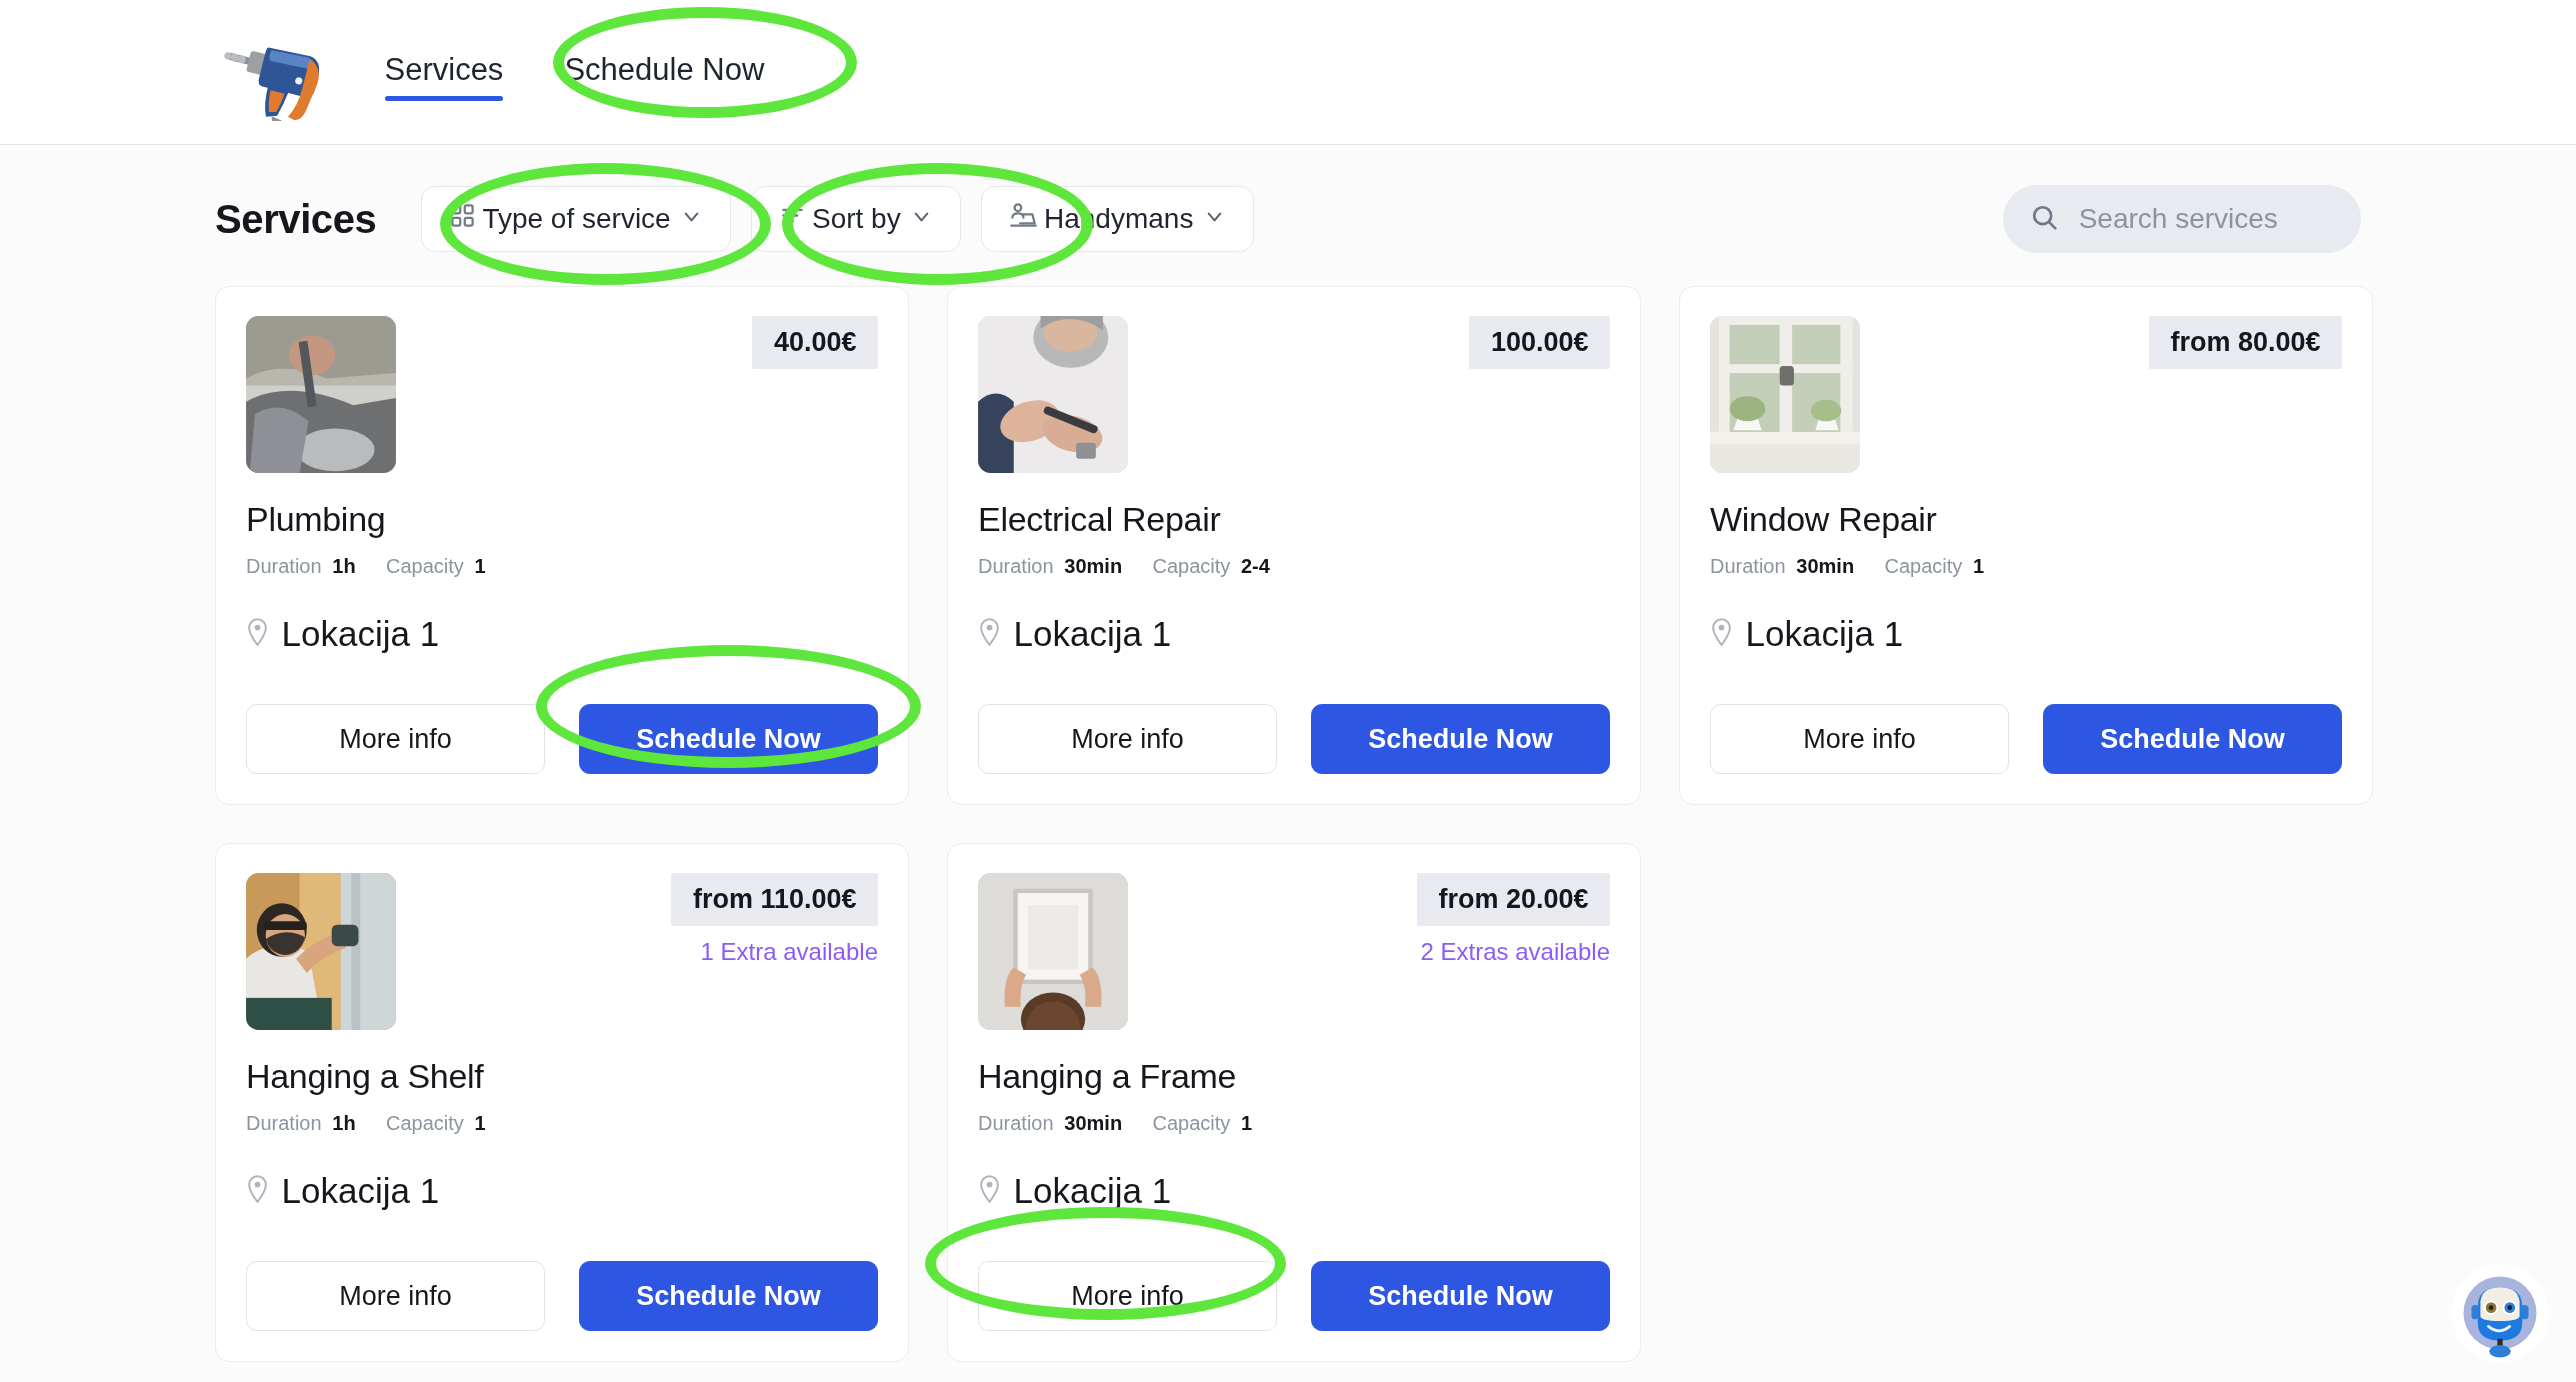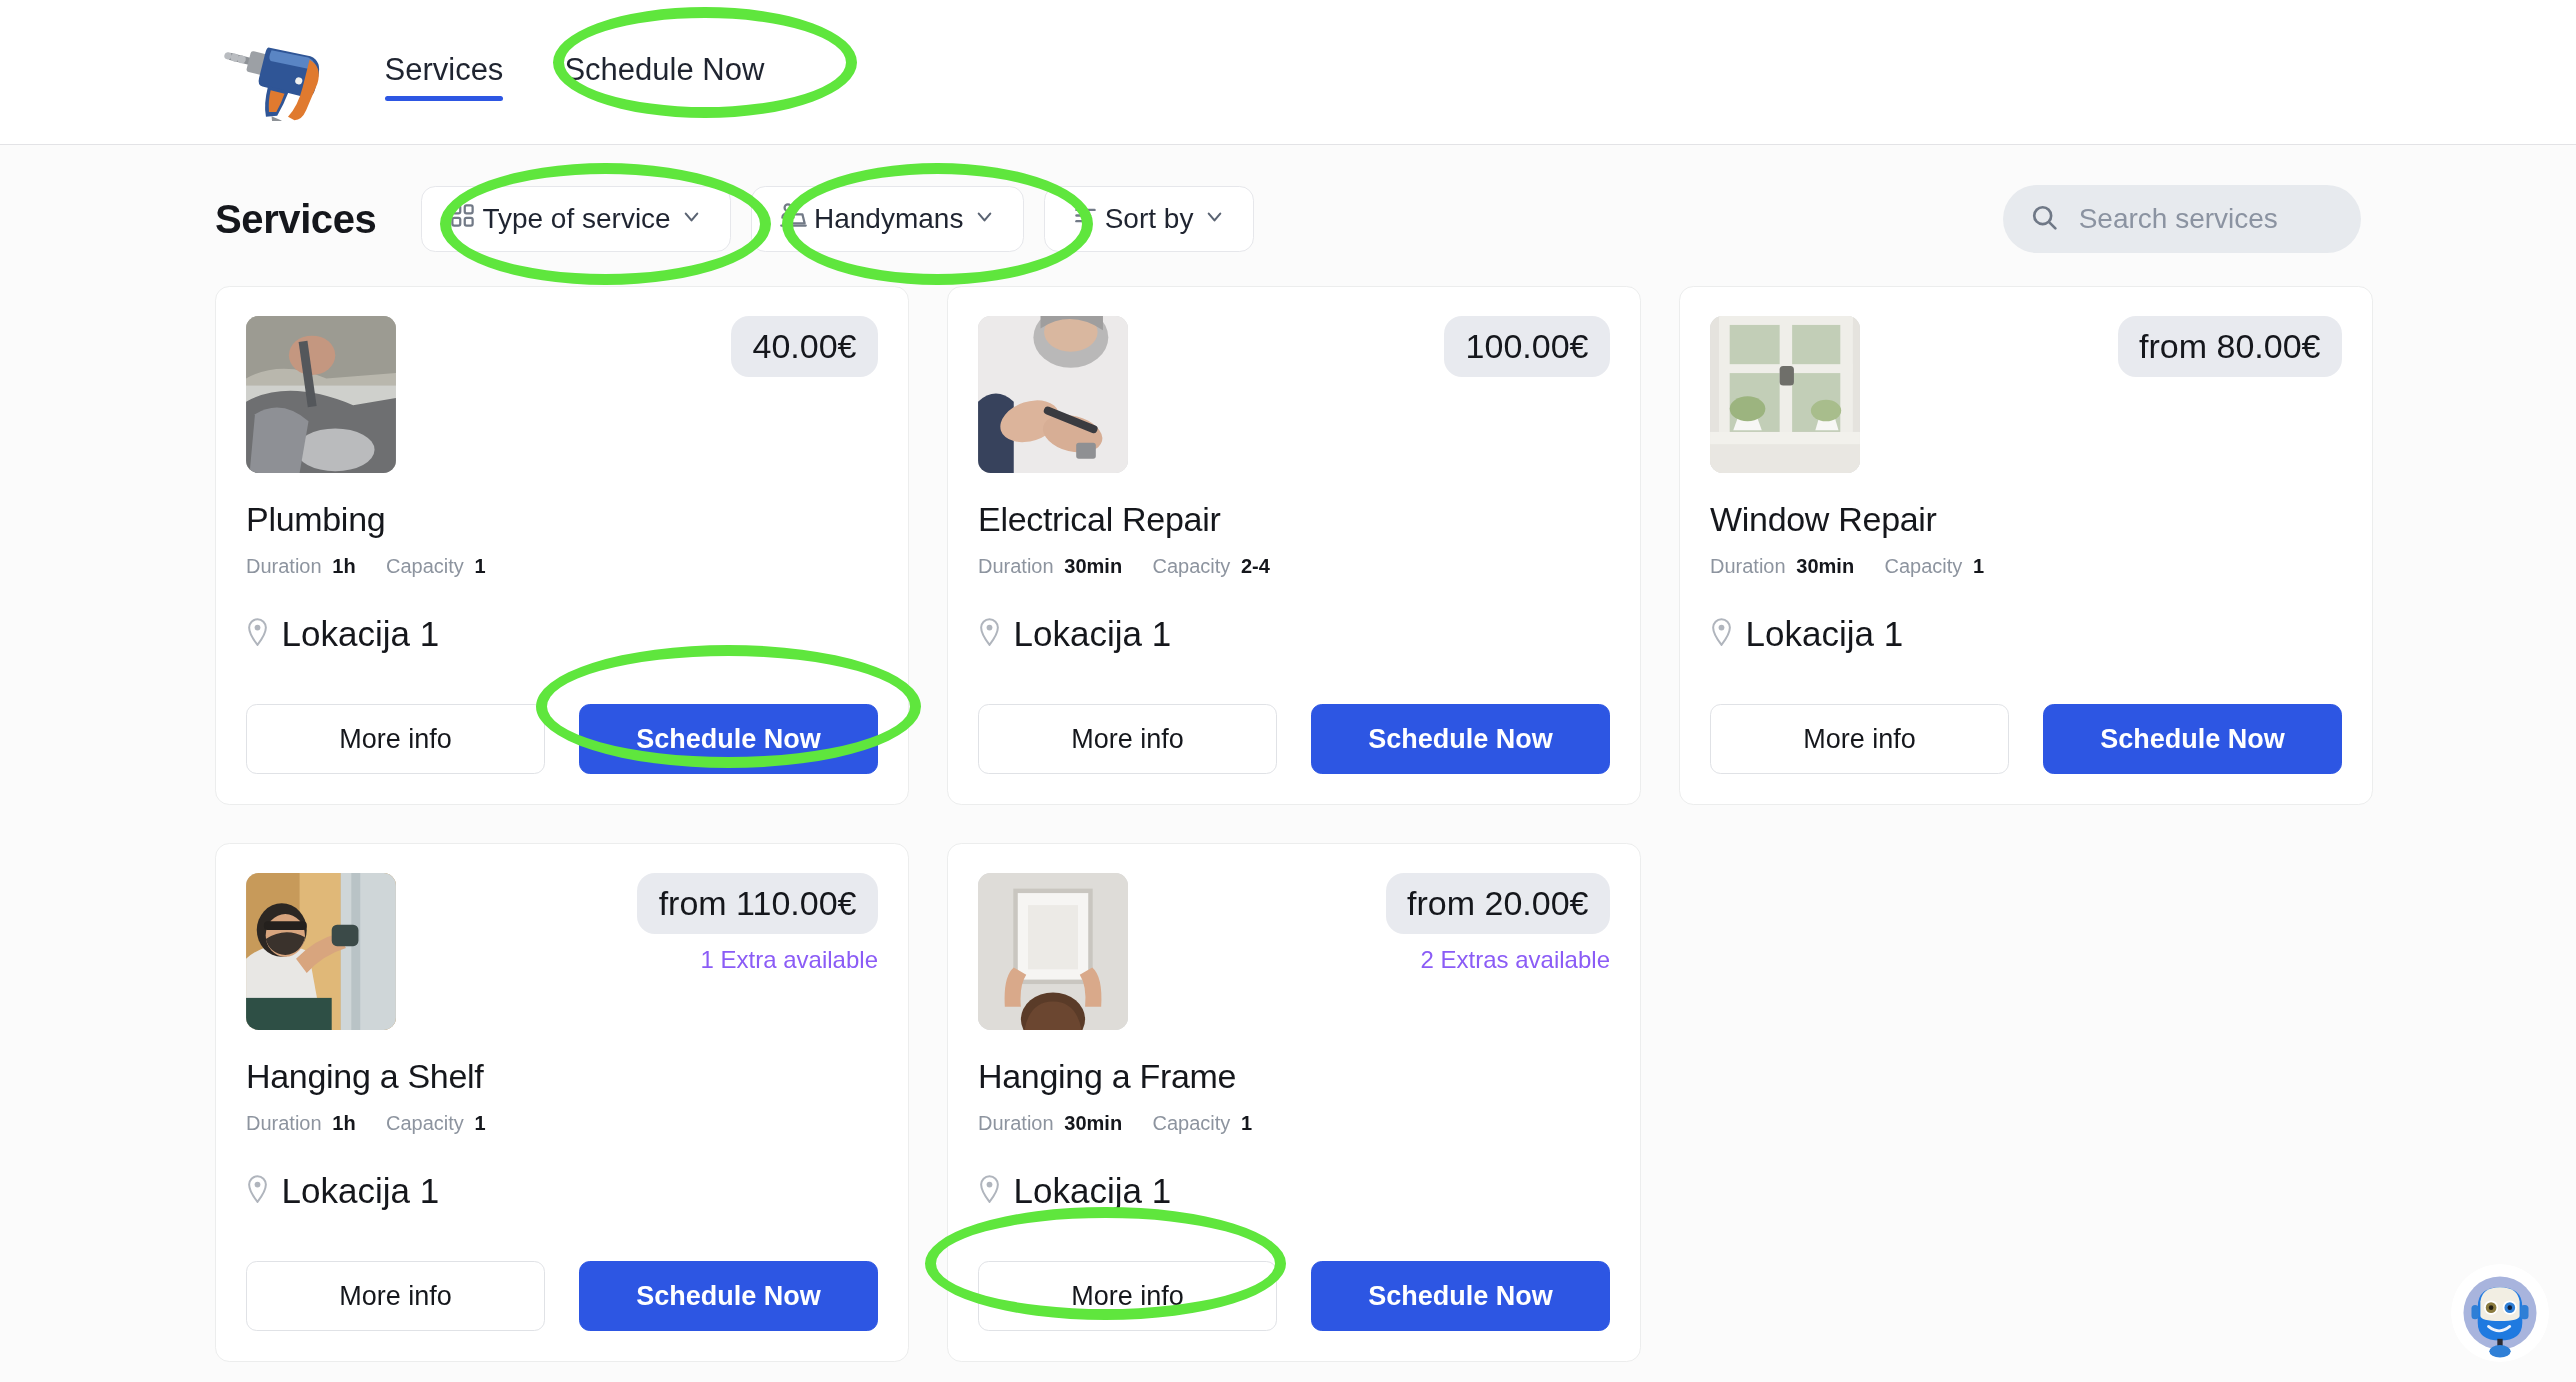--- a/index.html
+++ b/index.html
@@ -175,24 +175,24 @@
 
   .price-col {
     display: flex;
     flex-direction: column;
     align-items: flex-end;
     gap: 12.5px;
   }
 
   .price-badge {
     background: #e8eaef;
-    border-radius: 18px;
+    border-radius: 2px;
     padding: 10.7px 21.5px;
-    font-size: 34px;
-    font-weight: normal;
+    font-size: 27px;
+    font-weight: bold;
     color: #15171c;
     white-space: nowrap;
   }
 
   .extras-note {
     font-size: 24px;
     color: #8b5cf6;
     white-space: nowrap;
   }
 
@@ -329,44 +329,44 @@
         <span>Type of service</span>
         <span class="chevron">
           <svg width="23" height="23" viewBox="0 0 24 24" fill="none" stroke="#5a6372" stroke-width="2.2" stroke-linecap="round" stroke-linejoin="round">
               <polyline points="6 9 12 16 18 9"></polyline>
             </svg>
         </span>
       </div>
 
       <div class="filter-pill">
         <span>
+          <svg width="27" height="27" viewBox="0 0 24 24" fill="none" stroke="#727a87" stroke-width="2.2" stroke-linecap="round">
+            <line x1="4" y1="7" x2="20" y2="7"></line>
+            <line x1="4" y1="12" x2="16" y2="12"></line>
+            <line x1="4" y1="17" x2="12" y2="17"></line>
+          </svg>
+        </span>
+        <span>Sort by</span>
+        <span class="chevron">
+          <svg width="23" height="23" viewBox="0 0 24 24" fill="none" stroke="#5a6372" stroke-width="2.2" stroke-linecap="round" stroke-linejoin="round">
+              <polyline points="6 9 12 16 18 9"></polyline>
+            </svg>
+        </span>
+      </div>
+
+      <div class="filter-pill">
+        <span>
           <svg width="29" height="27" viewBox="0 0 26 24" fill="none" stroke="#727a87" stroke-width="2" stroke-linecap="round" stroke-linejoin="round">
             <circle cx="8" cy="5" r="3"></circle>
             <path d="M3 14 Q3 10 8 10 Q13 10 13 14"></path>
             <path d="M12 11 L21 11 L23 19 L10 19"></path>
             <line x1="2" y1="21" x2="24" y2="21"></line>
           </svg>
         </span>
         <span>Handymans</span>
-        <span class="chevron">
-          <svg width="23" height="23" viewBox="0 0 24 24" fill="none" stroke="#5a6372" stroke-width="2.2" stroke-linecap="round" stroke-linejoin="round">
-              <polyline points="6 9 12 16 18 9"></polyline>
-            </svg>
-        </span>
-      </div>
-
-      <div class="filter-pill">
-        <span>
-          <svg width="27" height="27" viewBox="0 0 24 24" fill="none" stroke="#727a87" stroke-width="2.2" stroke-linecap="round">
-            <line x1="4" y1="7" x2="20" y2="7"></line>
-            <line x1="4" y1="12" x2="16" y2="12"></line>
-            <line x1="4" y1="17" x2="12" y2="17"></line>
-          </svg>
-        </span>
-        <span>Sort by</span>
         <span class="chevron">
           <svg width="23" height="23" viewBox="0 0 24 24" fill="none" stroke="#5a6372" stroke-width="2.2" stroke-linecap="round" stroke-linejoin="round">
               <polyline points="6 9 12 16 18 9"></polyline>
             </svg>
         </span>
       </div>
     </div>
 
     <div class="spacer"></div>
 

